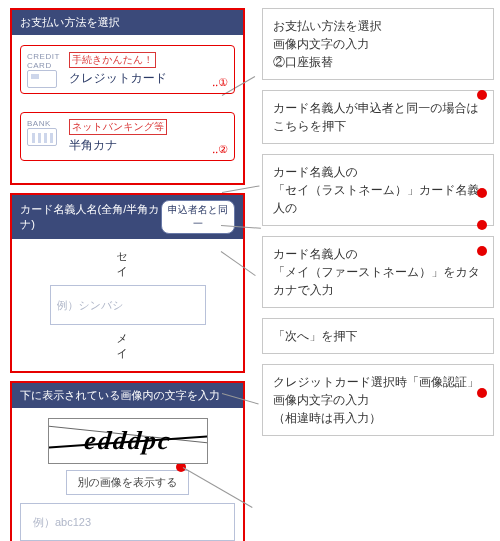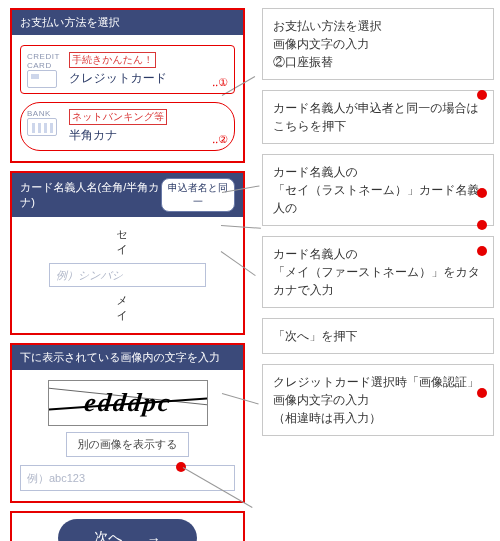--- a/index.html
+++ b/index.html
@@ -5,48 +5,48 @@
   * { box-sizing: border-box; }
   body { margin: 0; font-family: "Hiragino Kaku Gothic ProN", "Meiryo", sans-serif; font-size: 12px; background: #fff; }
   .wrap { display: flex; width: 500px; }
   .left { width: 250px; padding: 8px 5px 8px 10px; }
   .right { width: 250px; padding: 8px 6px 8px 12px; display: flex; flex-direction: column; gap: 10px; }
 
   .panel { border: 2px solid #e60000; margin-bottom: 8px; background: #fff; }
   .panel-head { background: #3b4a7a; color: #fff; padding: 5px 8px; font-size: 11px; display:flex; align-items:center; justify-content:space-between; }
   .panel-body { padding: 10px 8px; background: #fff; }
 
-  .pay-option { border: 1px solid #e60000; border-radius: 4px; padding: 6px 8px 6px 48px; position: relative; margin-bottom: 8px; }
-  .pay-option:last-child{margin-bottom:0;border-radius:20px;}
+  .pay-option { border: 1px solid #e60000; border-radius: 4px; padding: 6px 8px 6px 48px; position: relative; margin-bottom: 18px; }
+  .pay-option:last-child{margin-bottom:12px;}
   .pay-icon { position: absolute; left: 6px; top: 6px; width: 34px; }
   .card-rect { width: 30px; height: 18px; border: 1px solid #b8c1d9; border-radius: 2px; position: relative; }
   .card-rect::after{content:""; position:absolute; left:3px; top:3px; width:8px; height:5px; background:#cdd6eb;}
   .bank-rect { width: 30px; height: 18px; border: 1px solid #b8c1d9; border-radius: 2px; display:flex; align-items:flex-end; justify-content:space-around; padding:2px;}
   .bank-rect span{width:3px;height:10px;background:#cdd6eb;}
   .chip-label { font-size: 8px; color: #8a94b0; letter-spacing: .5px; }
   .pay-badge { display:inline-block; border:1px solid #d93636; color:#d93636; font-size:10px; padding:1px 2px; line-height:1.2; }
   .pay-name { color:#2b3a66; font-size:12px; padding-top:2px; }
   .num-mark { position:absolute; right:6px; bottom:4px; color:#e60000; font-size:11px; display:flex; align-items:baseline; gap:1px;}
   .num-mark .dots{letter-spacing:-1px;}
 
   .same-btn { background:#fff; border:1px solid #6a7aa8; color:#2b3a66; font-size:10px; padding:2px 4px; border-radius:8px; }
 
   .name-row { display:flex; align-items:center; gap:6px; margin-bottom:6px;flex-direction:column; }
   .name-row:last-child{margin-bottom:0;justify-content:center;}
   .name-lbl { width:22px; color:#333; font-size:11px;}
-  .name-row input{ flex:1; border:1px solid #b8c1d9; padding:5px 6px; font-size:11px; color:#333;font-style:italic;}
+  .name-row input{ flex:1; border:1px solid #b8c1d9; padding:13px 6px; font-size:11px; color:#333;}
   input::placeholder{color:#b0b7c9;}
 
   .captcha-box{ text-align:center; }
   .captcha-img{ width:160px; height:46px; border:1px solid #888; margin:0 auto 6px; position:relative; background:#fff; overflow:hidden;}
   .captcha-text{ position:absolute; inset:0; display:flex; align-items:center; justify-content:center; font-family:serif; font-size:26px; font-weight:bold; font-style:italic; letter-spacing:2px; transform:skewX(-6deg);}
   .captcha-line{position:absolute; left:-5px; right:-5px; top:50%; height:2px; background:#000; transform:rotate(-4deg);}
   .captcha-line.two{top:35%; transform:rotate(6deg); height:1px; opacity:.6;}
   .reload-btn{ display:inline-block; border:1px solid #b8c1d9; background:#fff; padding:4px 10px; font-size:11px; color:#444; margin-bottom:8px;}
-  .captcha-input input{ width:100%; border:1px solid #b8c1d9; padding:6px; font-size:11px;}
+  .captcha-input input{ width:100%; border:1px solid #b8c1d9; padding:12px; font-size:11px;}
 
   .next-row{ border:2px solid #e60000; padding:6px; margin-top:4px; display:flex; justify-content:center;}
   .next-btn{ background:#3b4a7a; color:#fff; border:none; border-radius:20px; padding:10px 36px; font-size:14px; display:flex; align-items:flex-start; gap:24px;}
 
   .note{ border:1px solid #c8c8c8; padding:8px 10px; font-size:12px; line-height:1.5; color:#333;}
 
   
   .g{position:relative;}
   .dot{ width:10px; height:10px; background:#e60000; border-radius:50%; position:absolute; }
   .line{ position:absolute; border-top:1px solid #999; height:0; transform-origin:left center;}

